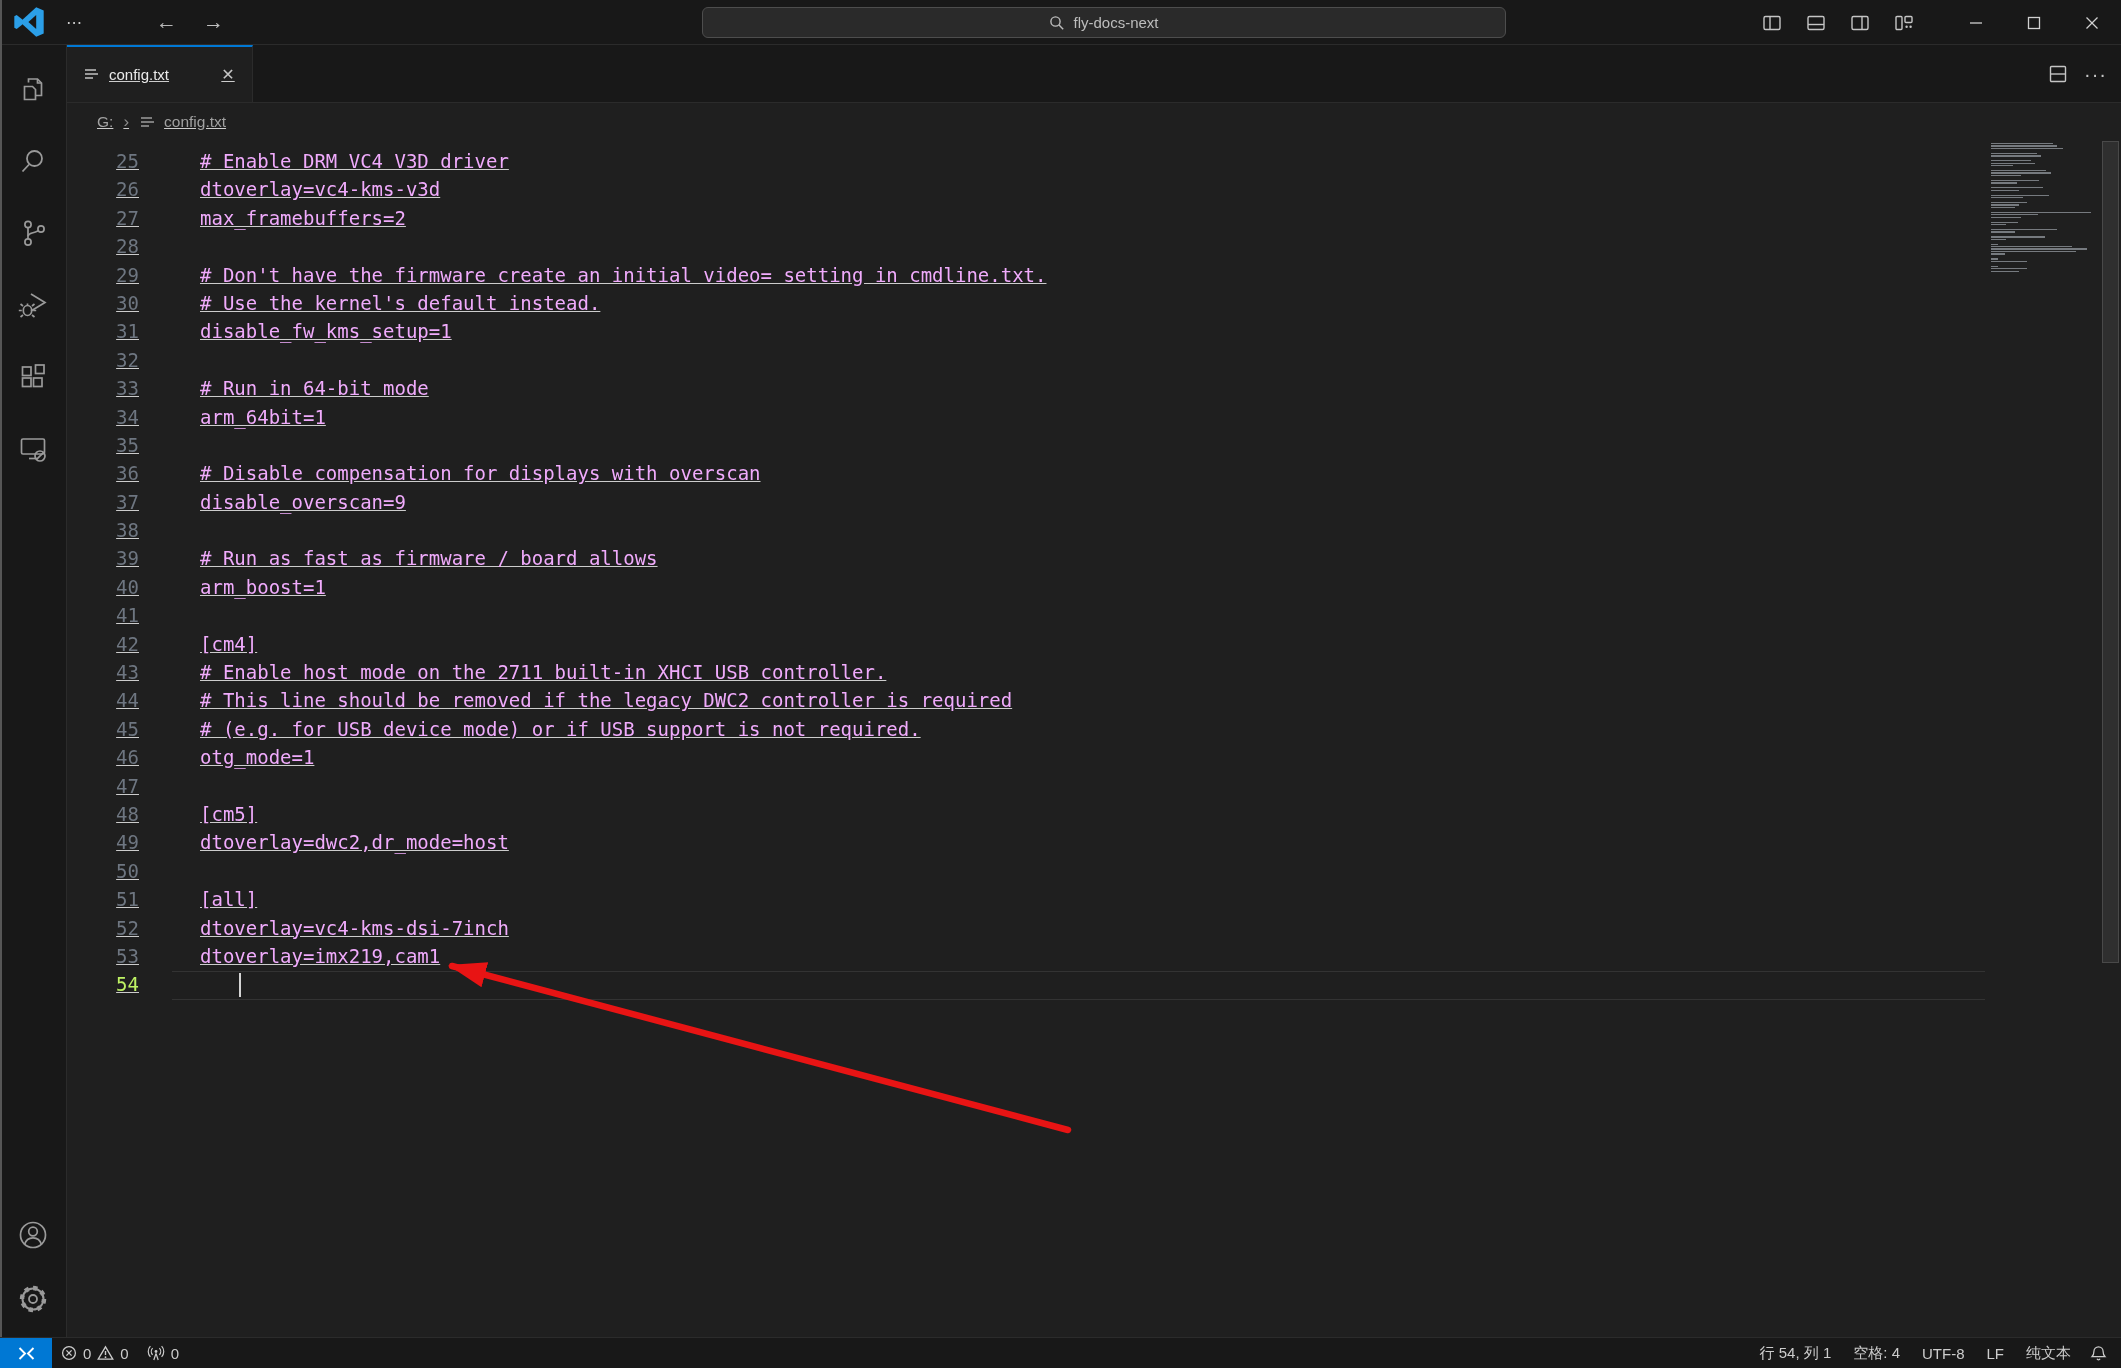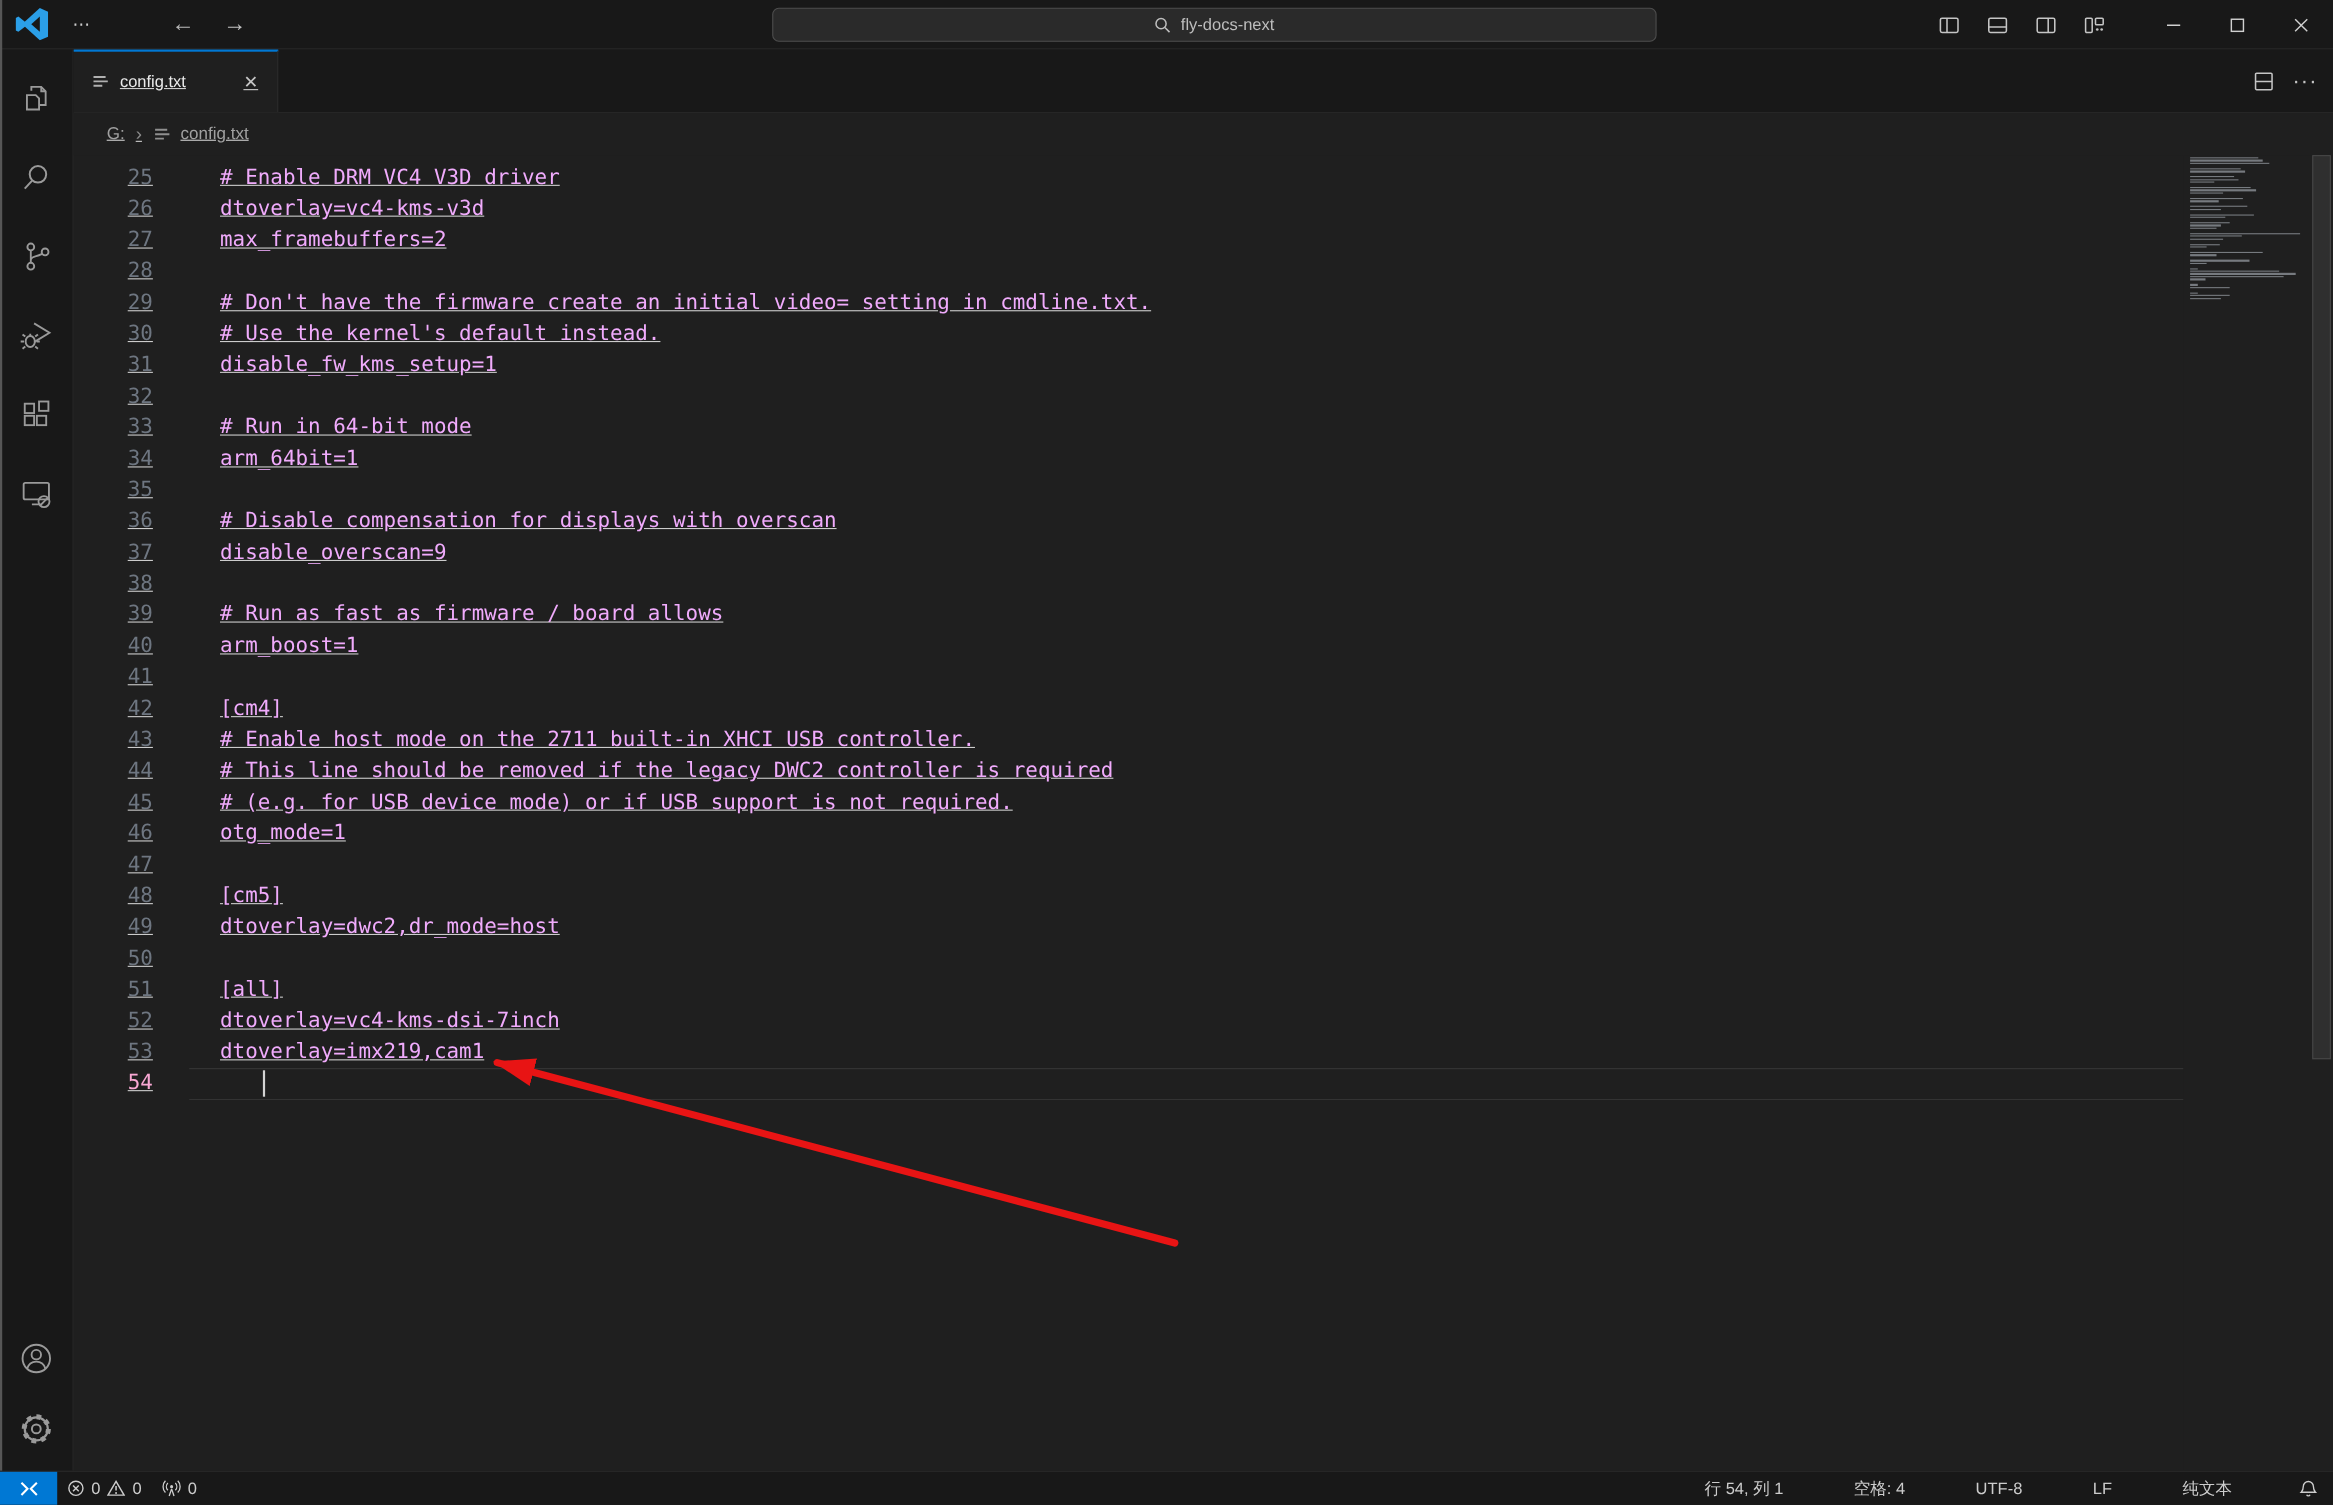--- a/index.html
+++ b/index.html
@@ -66,21 +66,21 @@
   .ea-more { font-size:20px; letter-spacing:1px; color:#c5c5c5; }
   .breadcrumb {
     height:38px; background:#1f1f1f; display:flex; align-items:center;
     padding-left:30px; gap:8px; font-size:15.5px; color:#a0a0a0;
   }
   .bc-sep { font-size:17px; color:#8a8a8a; margin:0 2px; }
   
   .code-area { flex:1; position:relative; font-family:"DejaVu Sans Mono","Liberation Mono",monospace; font-size:19px; overflow:hidden; padding-top:6px; }
   .code-row { display:flex; height:28.4px; line-height:28.4px; white-space:pre;gap:28px; }
   .gutter { width:105px; flex:none; text-align:right; padding-right:33px; color:#6e7681; }
-  .code-row.active .gutter { color:#f9a8d4; }
+  .code-row.active .gutter { color:#bef264; }
   .ln-text { color:#f0abfc; }
   .current-line {
     position:absolute; left:105px; right:136px; top:829.6px; height:29.4px;
     border-top:1px solid rgba(255,255,255,0.09); border-bottom:1px solid rgba(255,255,255,0.09);
   }
   .cursor { position:absolute; left:172px; top:832px; width:2px; height:24px; background:#d4d4d4; }
   
   .minimap { position:absolute; right:21px; top:0; width:115px; height:100%; background:#1f1f1f; padding:2px 0 0 6px; }
   .mm-bar { height:1.3px; margin-bottom:1.17px; background:rgba(200,208,216,0.52); }
   .scrollbar { position:absolute; right:0; top:0; width:21px; height:100%; }
@@ -91,21 +91,21 @@
   .statusbar {
     position:absolute; left:0; bottom:0; width:2121px; height:31px;
     background:#181818; border-top:1px solid #2b2b2b;
     display:flex; align-items:center; font-size:15px; color:#cccccc;
   }
   .remote-indicator {
     width:52px; height:31px; background:#0078d4; color:#ffffff;
     display:flex; align-items:center; justify-content:center; flex:none;
   }
   .sb-group { display:flex; align-items:center; gap:6px; padding:0 9px; height:100%; }
-  .sb-right { margin-left:auto; display:flex; align-items:center; height:100%;gap:42px; }
+  .sb-right { margin-left:auto; display:flex; align-items:center; height:100%; }
   .sb-item { padding:0 11px; height:100%; display:flex; align-items:center; white-space:nowrap; }
   .sb-bell { padding:0 14px 0 8px; }
   svg { display:block; }
 </style>
 </head>
 <body>
 
 <div class="titlebar">
   <svg class="vscode-logo" viewBox="0 0 100 100">
     <polygon points="9,27 1,31 1,69 9,73 30,57 30,43" fill="#2b9fe8"></polygon>

